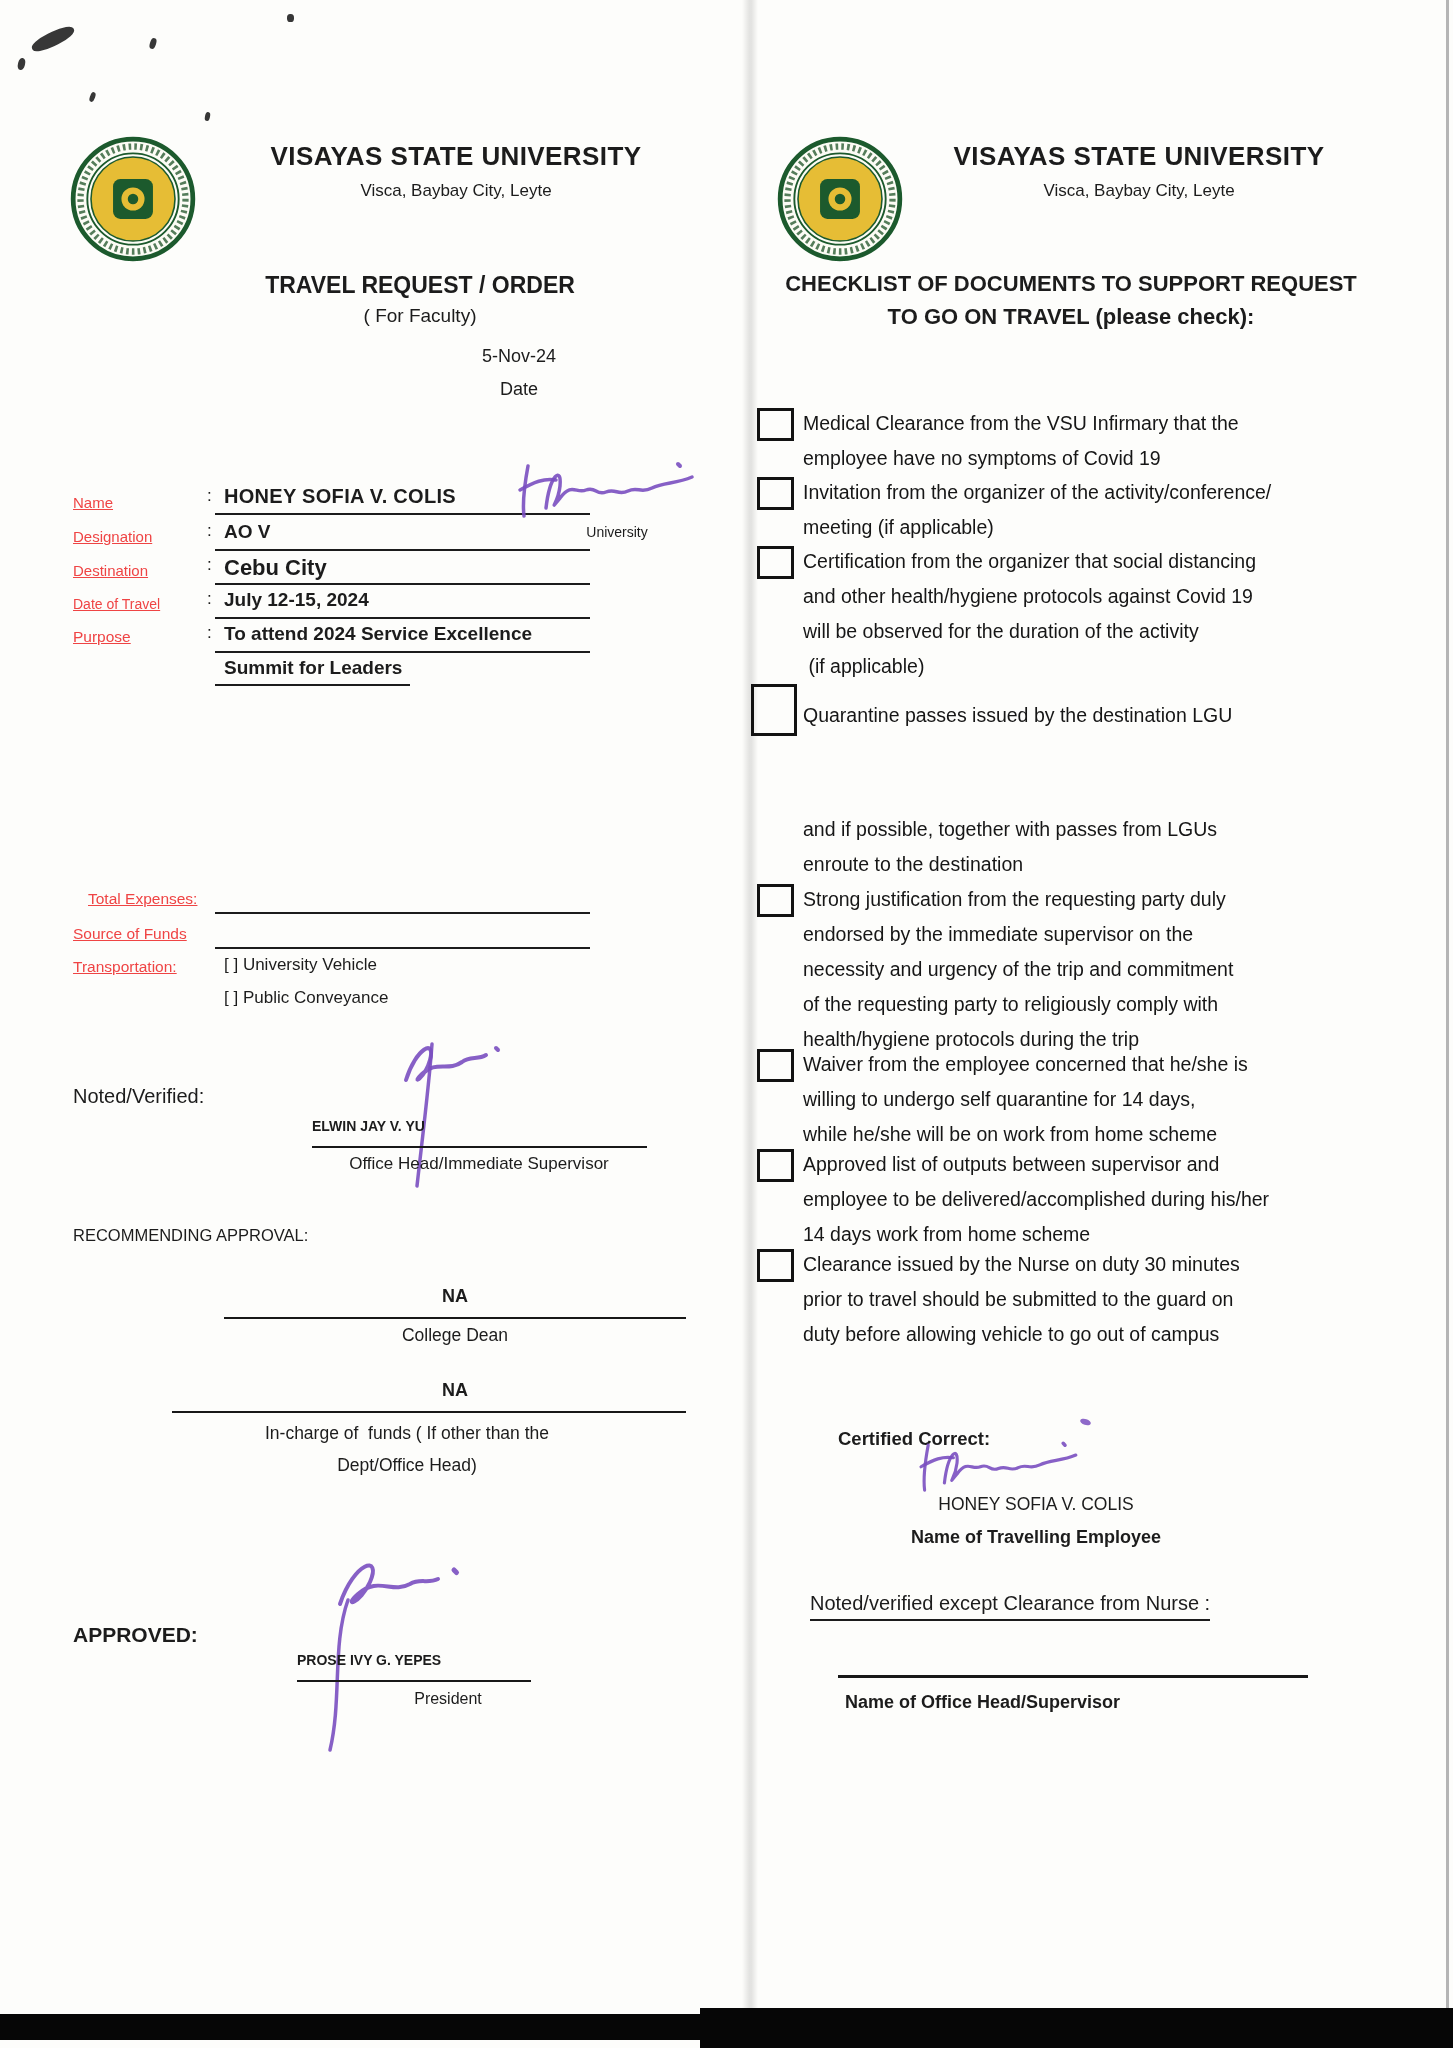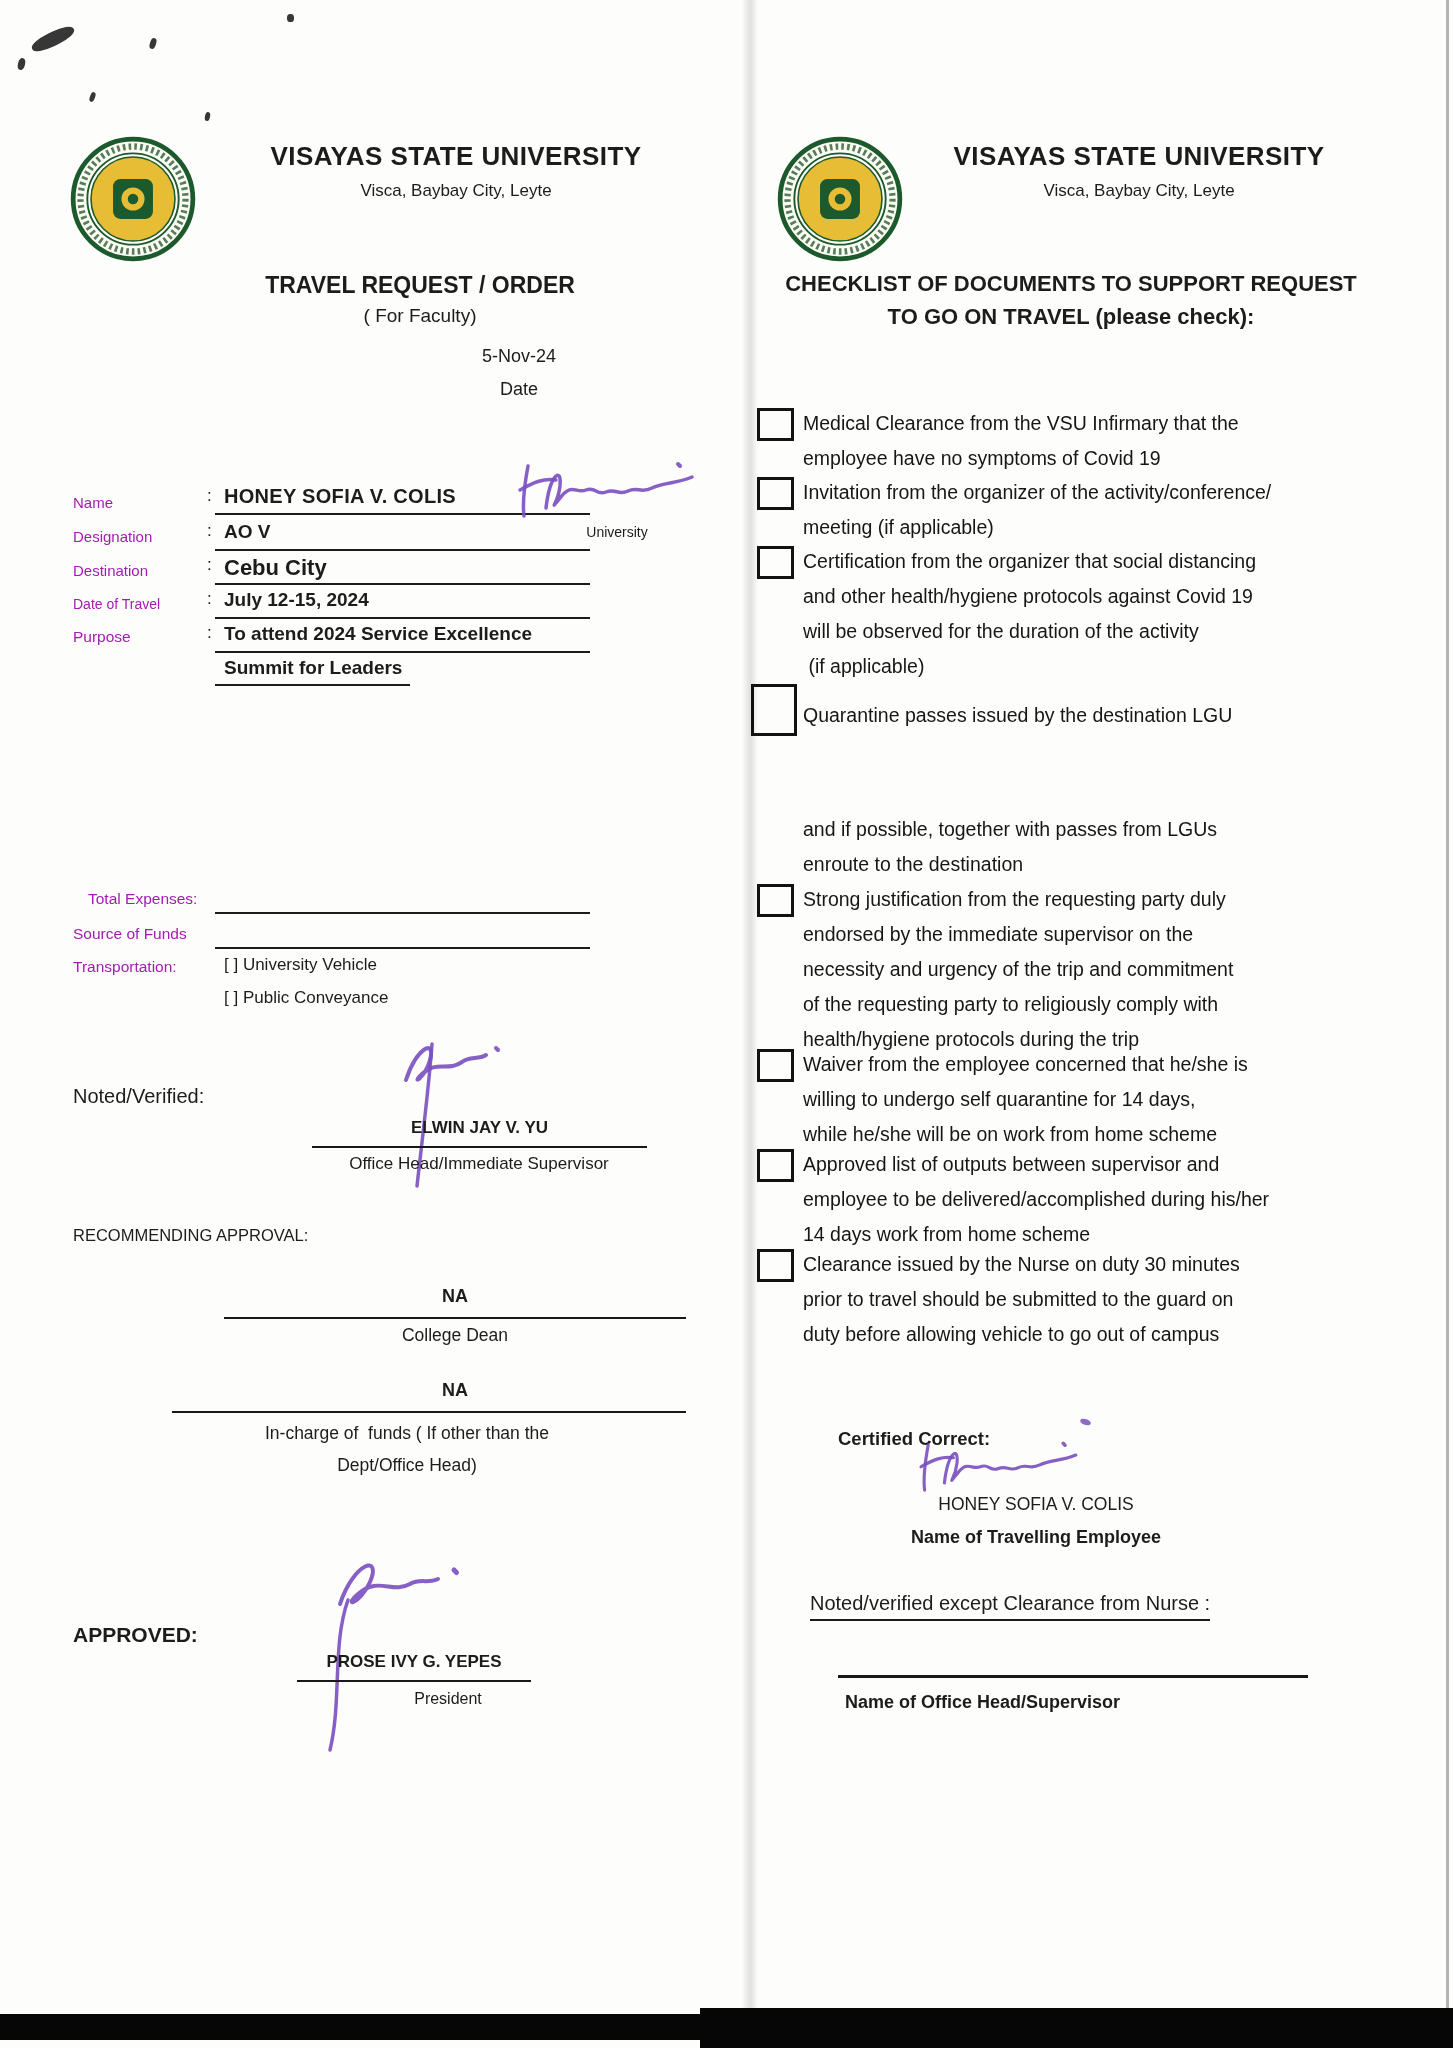--- a/index.html
+++ b/index.html
@@ -6,28 +6,28 @@
   html,body { background:#777; }
   .sheet {
     position:relative; width:1453px; height:2048px; margin:0 auto;
     background:#fdfdfb; overflow:hidden; color:#1c1c1c;
     font-family:"Liberation Sans", sans-serif;
   }
   .abs { position:absolute; }
   .ctr { transform:translateX(-50%); white-space:nowrap; }
   .b { font-weight:700; }
   .pre { white-space:pre; }
-  .lab { font-size:15px; color:#a21caf; white-space:nowrap; }
+  .lab { font-size:15px; color:#ef4444; white-space:nowrap;text-decoration:underline; }
   .vline { position:absolute; left:215px; width:375px; height:30px;
            border-bottom:2px solid #1c1c1c; padding-left:9px; white-space:nowrap; }
   .blank { position:absolute; left:215px; width:375px; height:30px;
            border-bottom:2px solid #1c1c1c; }
   .uline2 { display:inline-block; border-bottom:2px solid #1c1c1c; }
   .nameline { position:absolute; height:30px; border-bottom:2.5px solid #181818;
-              text-align:center; font-weight:700; font-size:17px; white-space:nowrap; }
+              text-align:left; font-weight:700; font-size:14px; white-space:nowrap; }
   .rule { position:absolute; border-top:2.5px solid #181818; height:0; }
   .chkbox { position:absolute; width:37px; height:33px; border:3px solid #121212; background:transparent; }
   .chktxt { position:absolute; font-size:19.5px; line-height:35px; color:#161616; }
   .chk-line { white-space:pre; }
   .sig path { fill:none; stroke:#7a4fc0; stroke-linecap:round; stroke-linejoin:round; opacity:.9; }
   .art { position:absolute; background:#1b1b1b; border-radius:45%; opacity:.88; }
   .seam { left:742px; top:0; width:16px; height:2048px;
           background:linear-gradient(90deg, rgba(0,0,0,0) 0%, rgba(0,0,0,0.10) 45%, rgba(0,0,0,0.10) 60%, rgba(0,0,0,0) 100%); }
   .edge-right { left:1446px; top:0; width:3px; height:2048px; background:#b5b5b5; }
   .bar1 { left:0; top:2014px; width:1453px; height:26px; background:#060606; }

